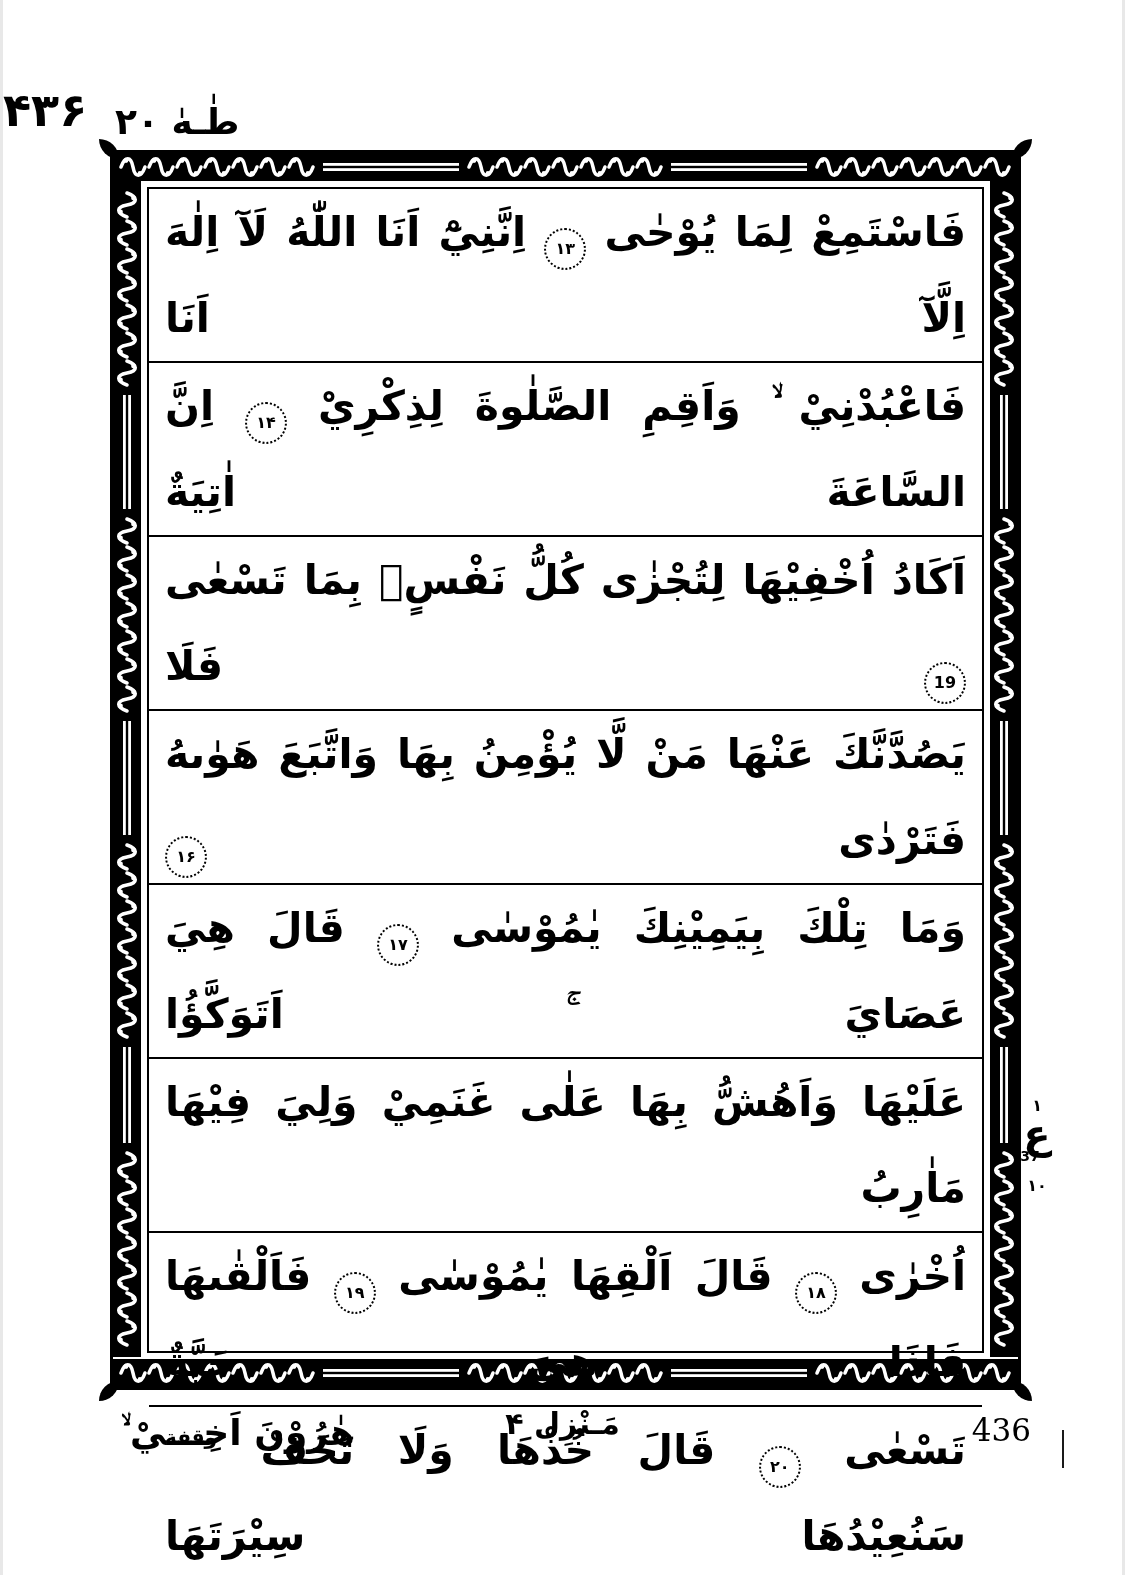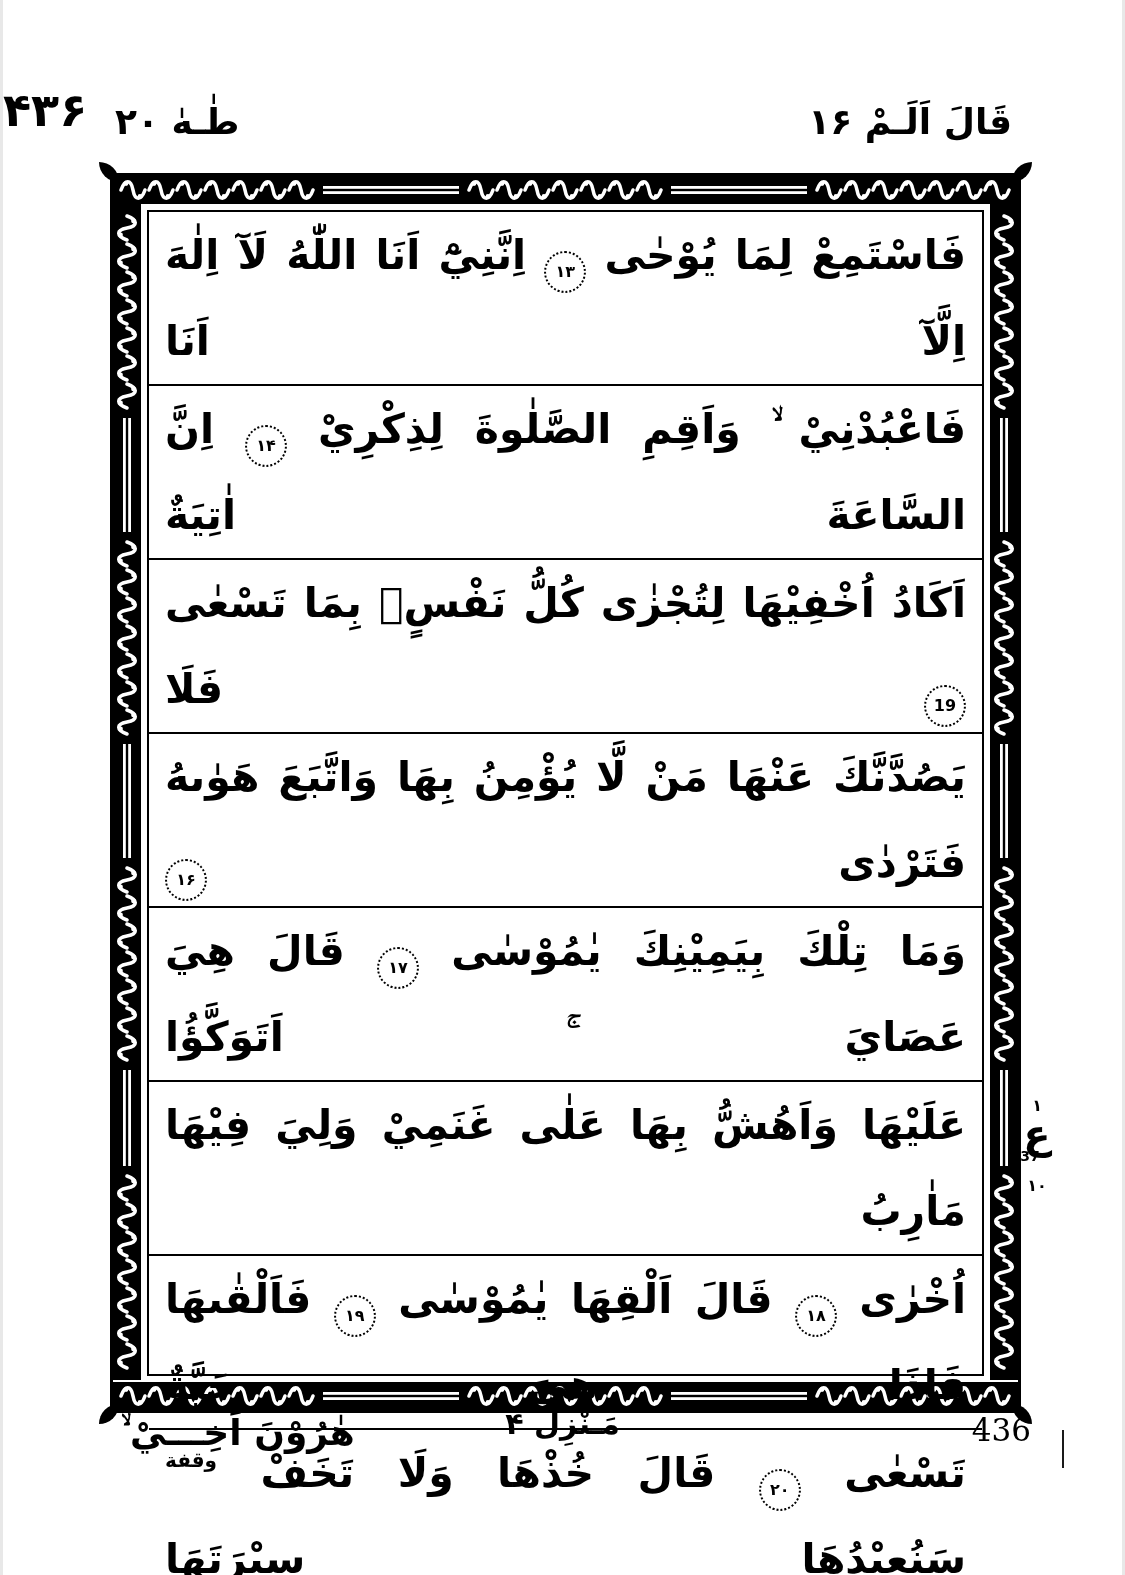--- a/index.html
+++ b/index.html
@@ -11,21 +11,21 @@
   }
 
   
   .hdr { position:absolute; top:92px; font-weight:bold; font-size:36px; line-height:60px; direction:rtl; }
   .hdr-left  { left:112px; }
   .hdr-right { right:110px; }
   .hdr-center{ left:0; right:0; text-align:left; font-size:46px; top:80px; }
 
   
   .frame {
-    position:absolute; left:107px; top:173px; width:911px; height:1240px;
+    position:absolute; left:107px; top:150px; width:911px; height:1240px;
     border:3px solid #000; box-sizing:border-box; background:#fff;
   }
   .band { position:absolute; display:block; }
   .band-top    { top:0; left:0; width:100%; height:28px; }
   .band-bottom { bottom:0; left:0; width:100%; height:28px; }
   .band-left   { top:28px; left:0; width:28px; height:1176px; }
   .band-right  { top:28px; right:0; width:28px; height:1176px; }
   .corner-leaf {
     position:absolute; width:20px; height:20px; background:#000;
     border-radius:0 100% 0 100%;
@@ -128,21 +128,20 @@
         <use href="#hcluster" x="970"></use>
       </g>
     </g>
   </defs>
 </svg>
 
 <div class="page">
 
   <div class="hdr hdr-left">طٰـهٰ  ۲۰</div>
   <div class="hdr hdr-center">۴۳۶</div>
-  <div class="hdr hdr-right">قَالَ اَلَـمْ  ۱۶</div>
 
   <div class="frame">
     <svg class="band band-top" viewBox="0 0 905 28" preserveAspectRatio="none">
         <use href="#hband"></use>
       </svg>
     <svg class="band band-bottom" viewBox="0 0 905 28" preserveAspectRatio="none">
         <use href="#hband"></use>
       </svg>
     <svg class="band band-left" viewBox="0 0 28 1176" preserveAspectRatio="none">
         <use href="#vband"></use>

